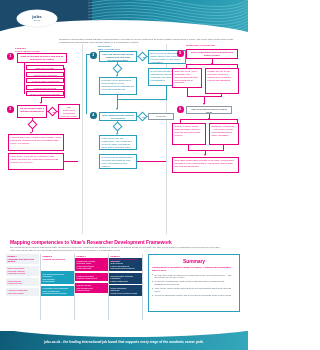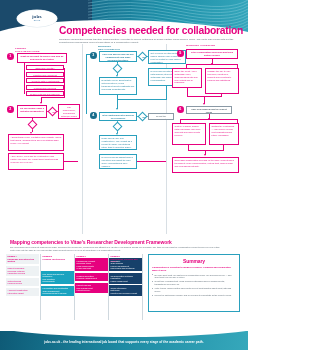--- a/index.html
+++ b/index.html
@@ -194,21 +194,20 @@
       <path d="M0,29 Q40,21 90,31 T160,29"></path>
     </g>
   </svg>
   <div class="white-curve"></div>
 
   <div id="logo">
     <div class="lw">jobs</div>
     <div class="lw2">ac.uk</div>
   </div>
 
-  <div id="title">Competencies needed for collaboration</div>
 </div>
 <div id="subtitle-wrap" style="position:absolute;left:0;top:0;">
   <div id="subtitle">Research collaboration brings together complementary expertise to deliver outcomes no single partner could achieve alone. The route map below sets out the competencies researchers need at each stage of a collaborative project.</div>
 </div>
 
 <div id="flow">
 
   <div class="col-div" style="left:82px;"></div>
   <div class="col-div" style="left:166px;"></div>
 

